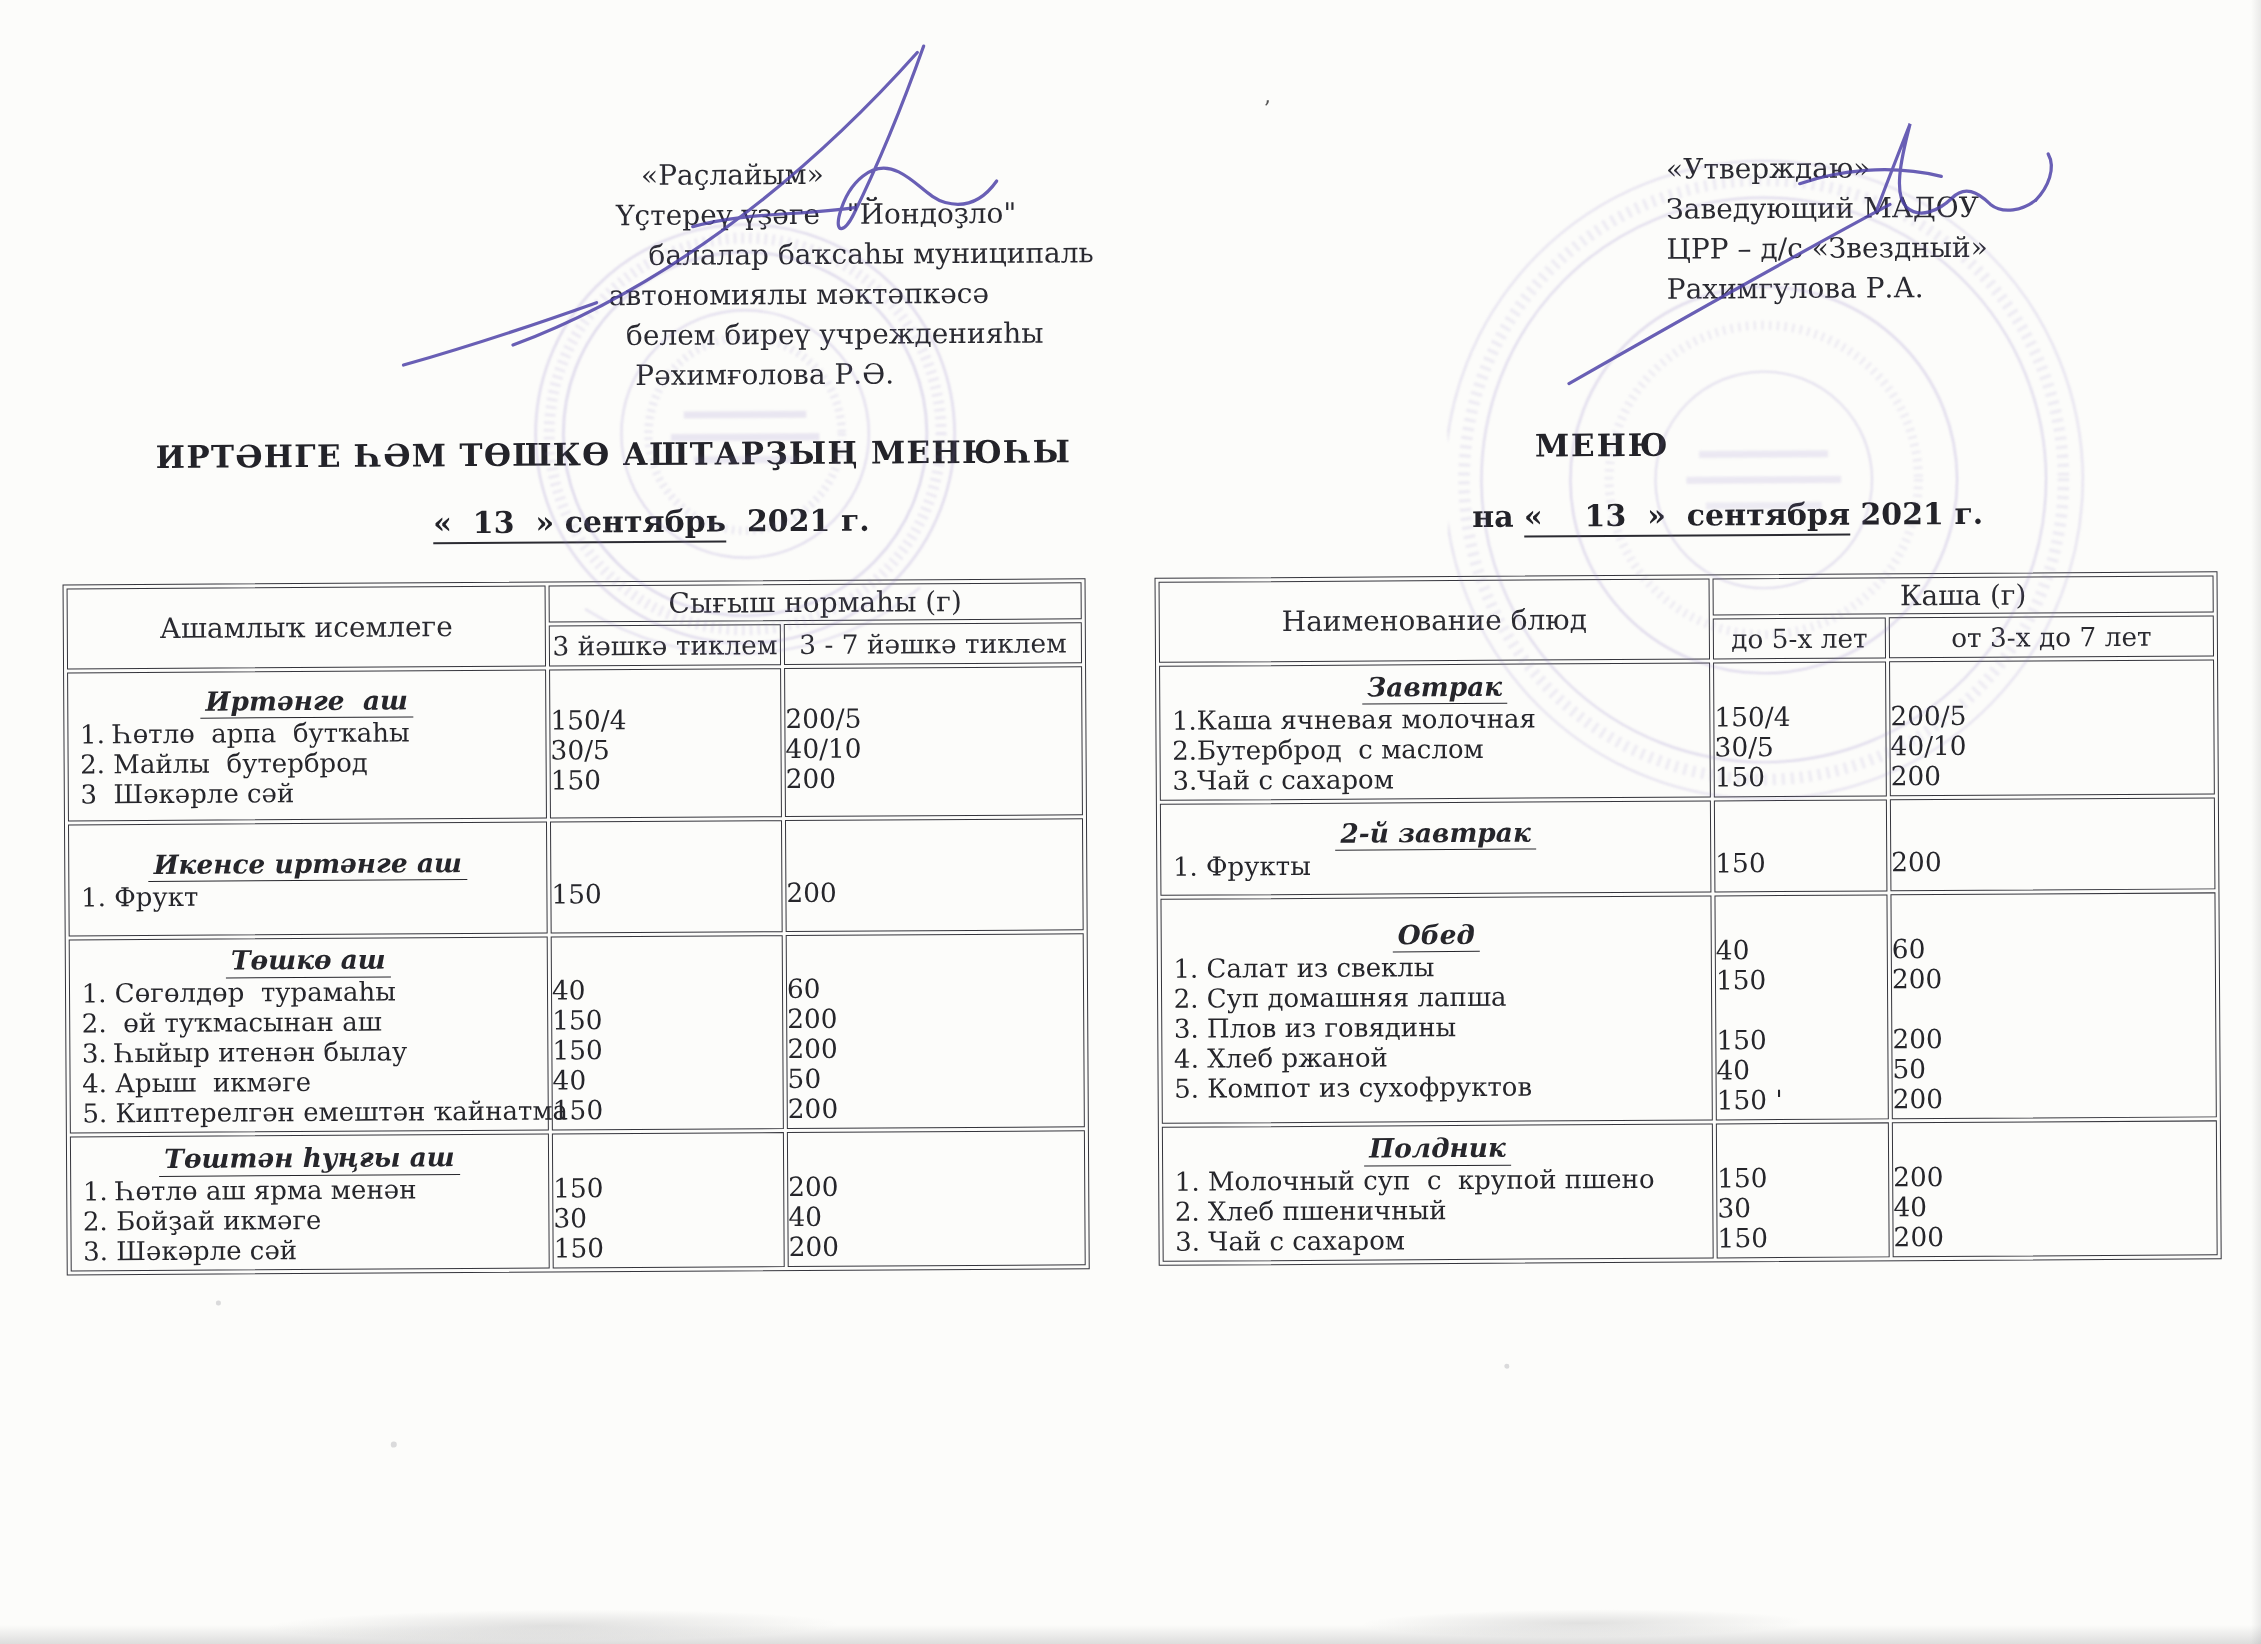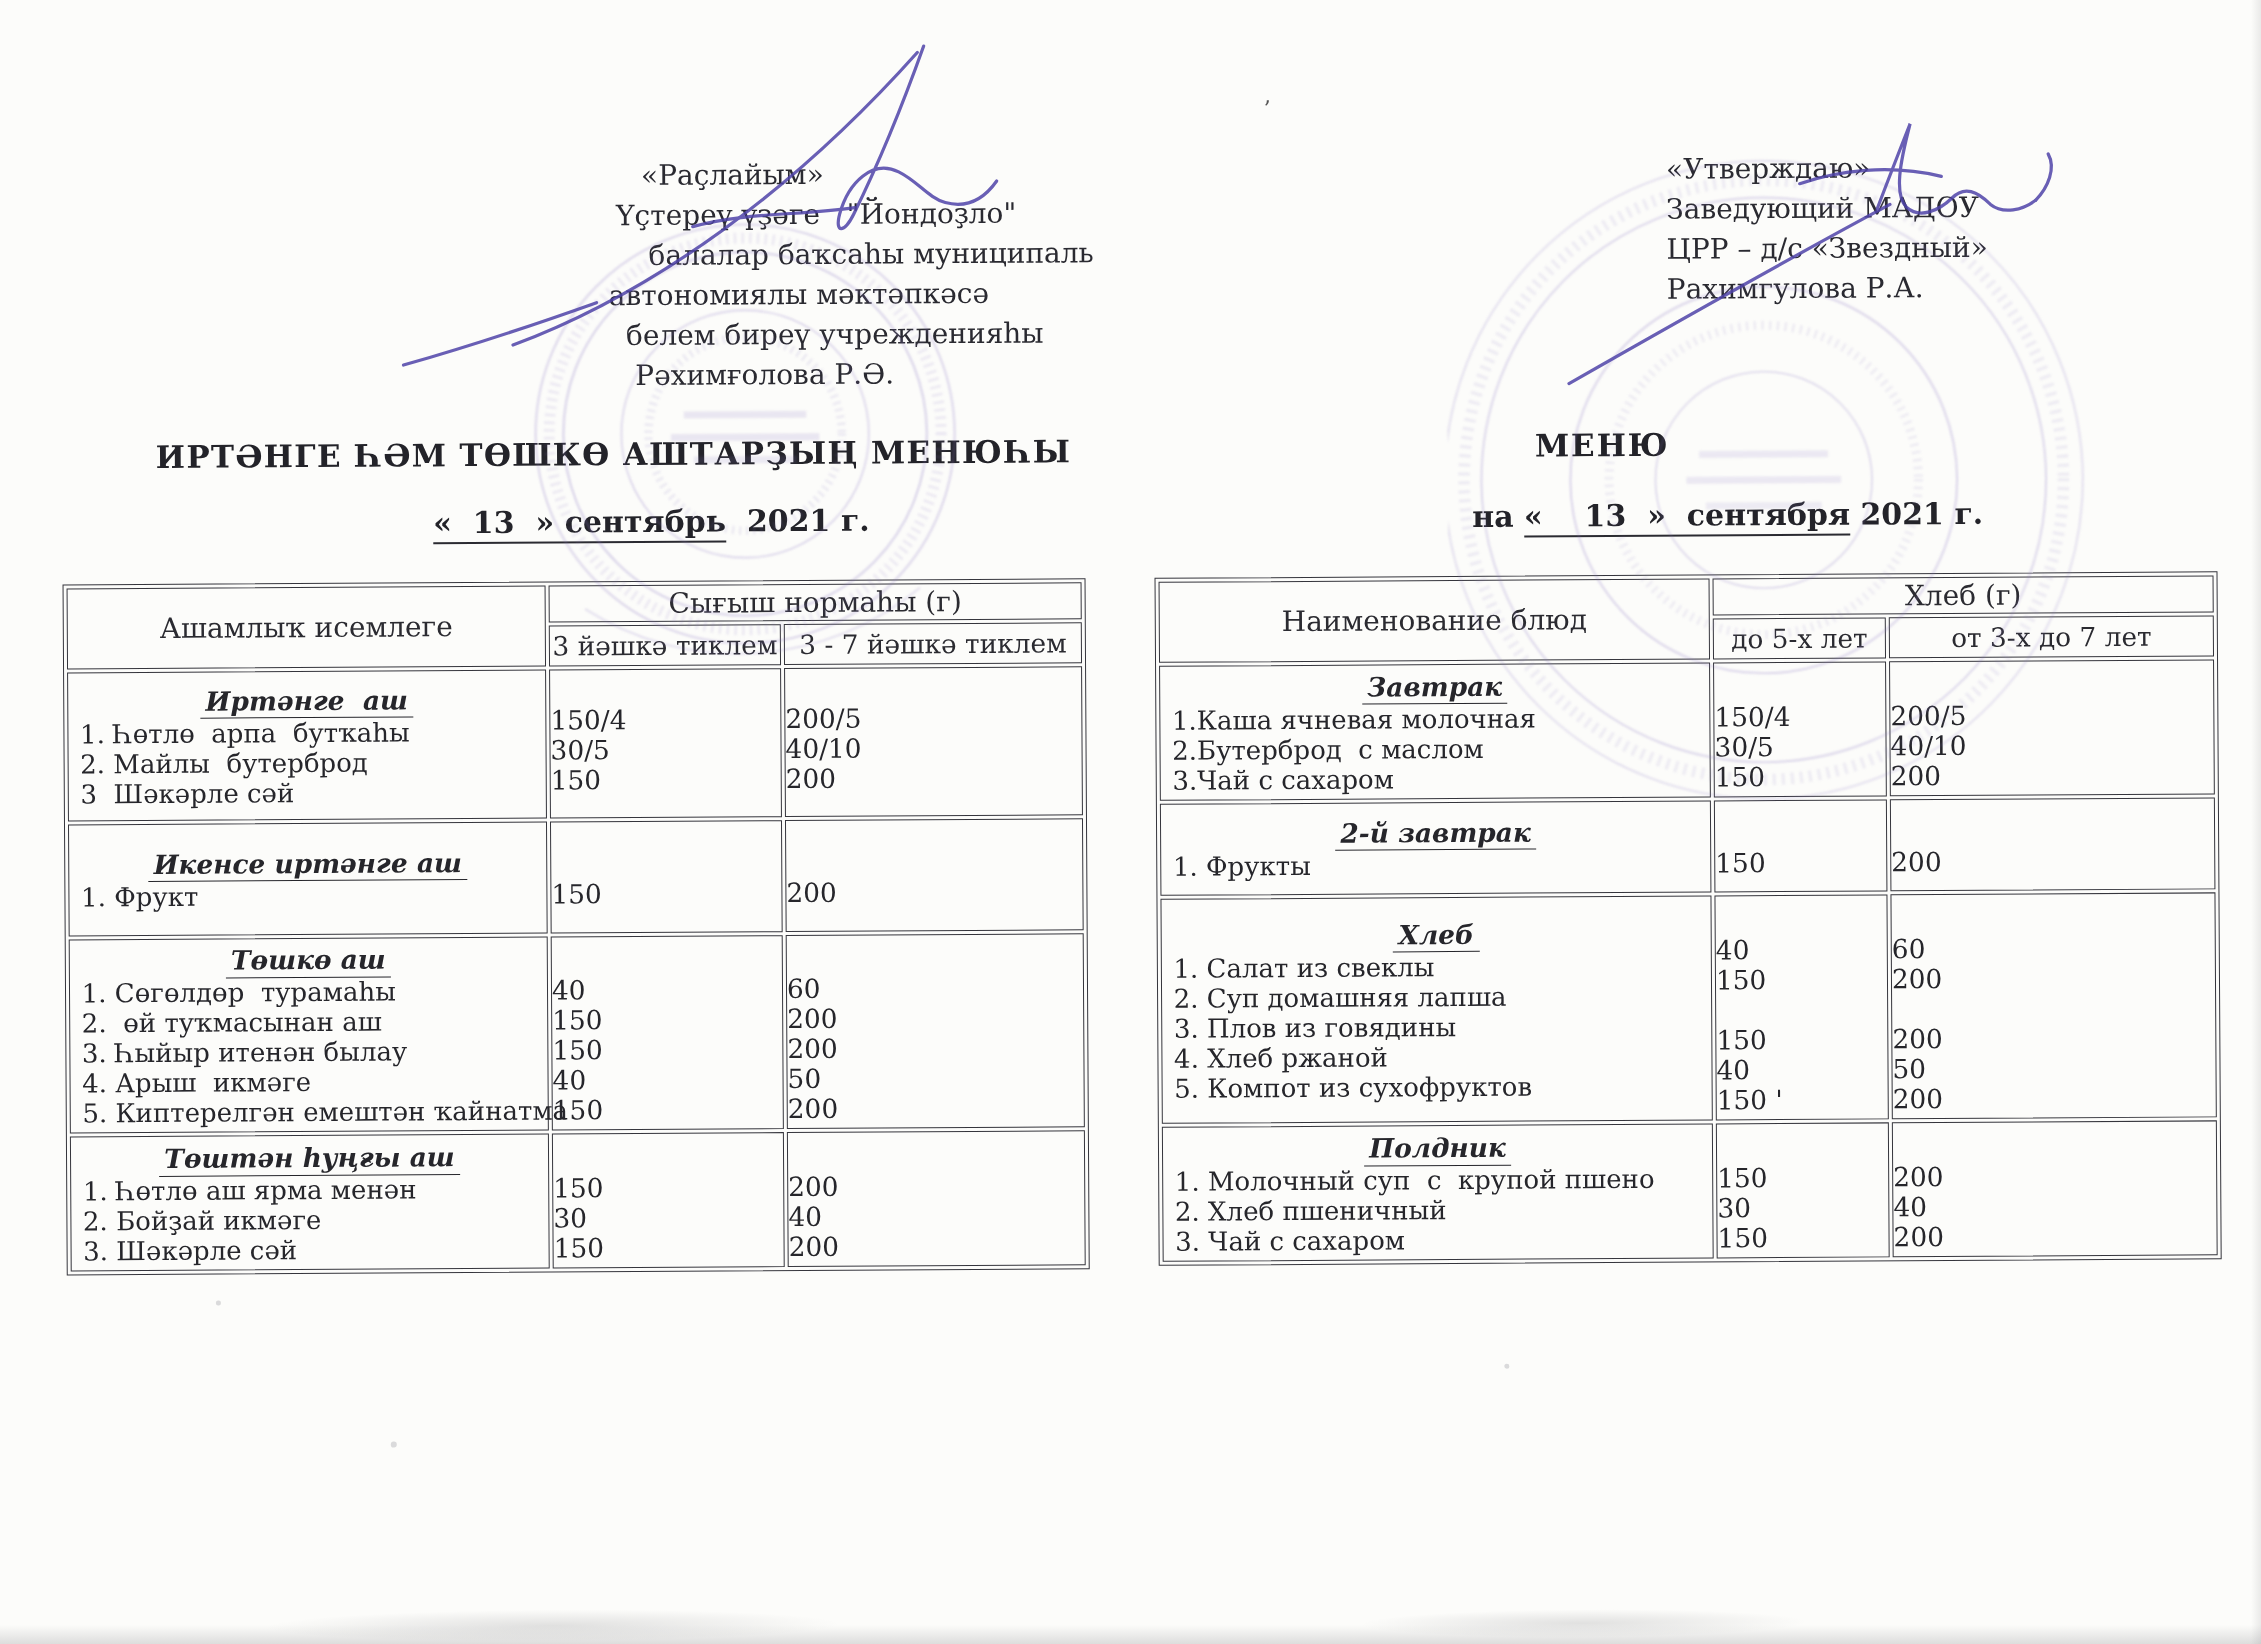--- a/index.html
+++ b/index.html
@@ -187,21 +187,21 @@
 
   <table class="menu tbl-right">
     <colgroup>
           <col style="width:551px">
           <col style="width:173px">
           <col style="width:325px">
         </colgroup>
     <tbody>
           <tr>
       <td class="hd-name" rowspan="2"><span class="t">Наименование блюд</span></td>
-      <td class="hd-out" colspan="2"><span class="t">Хлеб (г)</span></td>
+      <td class="hd-out" colspan="2"><span class="t">Каша (г)</span></td>
     </tr>
     <tr>
       <td class="hd-sub"><span class="t">до 5-х лет</span></td>
       <td class="hd-sub"><span class="t">от 3-х до 7 лет</span></td>
     </tr>
     <tr>
       <td class="sec h-r1">
         <div class="sec-head"><span>Завтрак</span></div>
         <div class="item">1.Каша ячневая молочная</div>
         <div class="item">2.Бутерброд  с маслом</div>
@@ -229,21 +229,21 @@
         <div class="lead"></div>
         <div class="vline">150</div>
       </td>
       <td class="sec vals">
         <div class="lead"></div>
         <div class="vline">200</div>
       </td>
     </tr>
     <tr>
       <td class="sec h-r3">
-        <div class="sec-head"><span>Хлеб</span></div>
+        <div class="sec-head"><span>Обед</span></div>
         <div class="item">1. Салат из свеклы</div>
         <div class="item">2. Суп домашняя лапша</div>
         <div class="item">3. Плов из говядины</div>
         <div class="item">4. Хлеб ржаной</div>
         <div class="item">5. Компот из сухофруктов</div>
       </td>
       <td class="sec vals">
         <div class="lead"></div>
         <div class="vline">40</div>
         <div class="vline">150</div>

